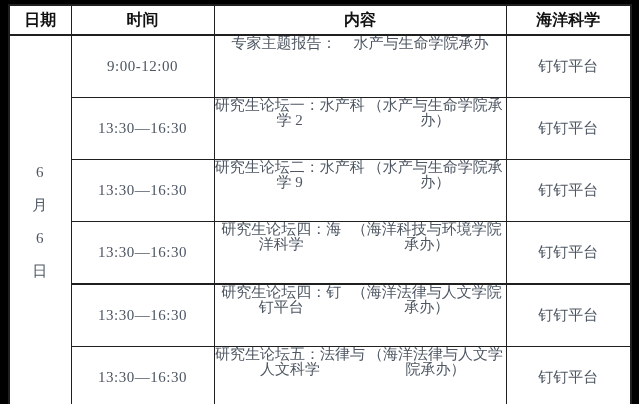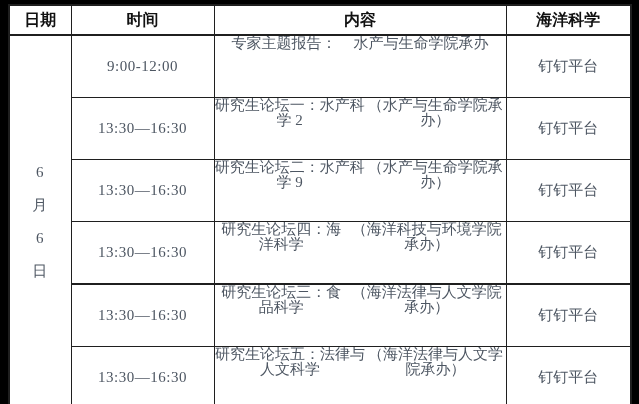--- a/index.html
+++ b/index.html
@@ -138,21 +138,21 @@
             <div class="content-line">研究生论坛四：海洋科学</div>
             <div class="content-line">（海洋科技与环境学院承办）</div>
           </div>
         </td>
         <td class="location-cell">钉钉平台</td>
       </tr>
       <tr class="body-row thick-top">
         <td class="time-cell">13:30—16:30</td>
         <td class="content-cell">
           <div class="cell-lines">
-            <div class="content-line">研究生论坛三：食品科学</div>
+            <div class="content-line">研究生论坛四：钉钉平台</div>
             <div class="content-line">（海洋法律与人文学院承办）</div>
           </div>
         </td>
         <td class="location-cell">钉钉平台</td>
       </tr>
       <tr class="body-row">
         <td class="time-cell">13:30—16:30</td>
         <td class="content-cell">
           <div class="cell-lines">
             <div class="content-line">研究生论坛五：法律与人文科学</div>

